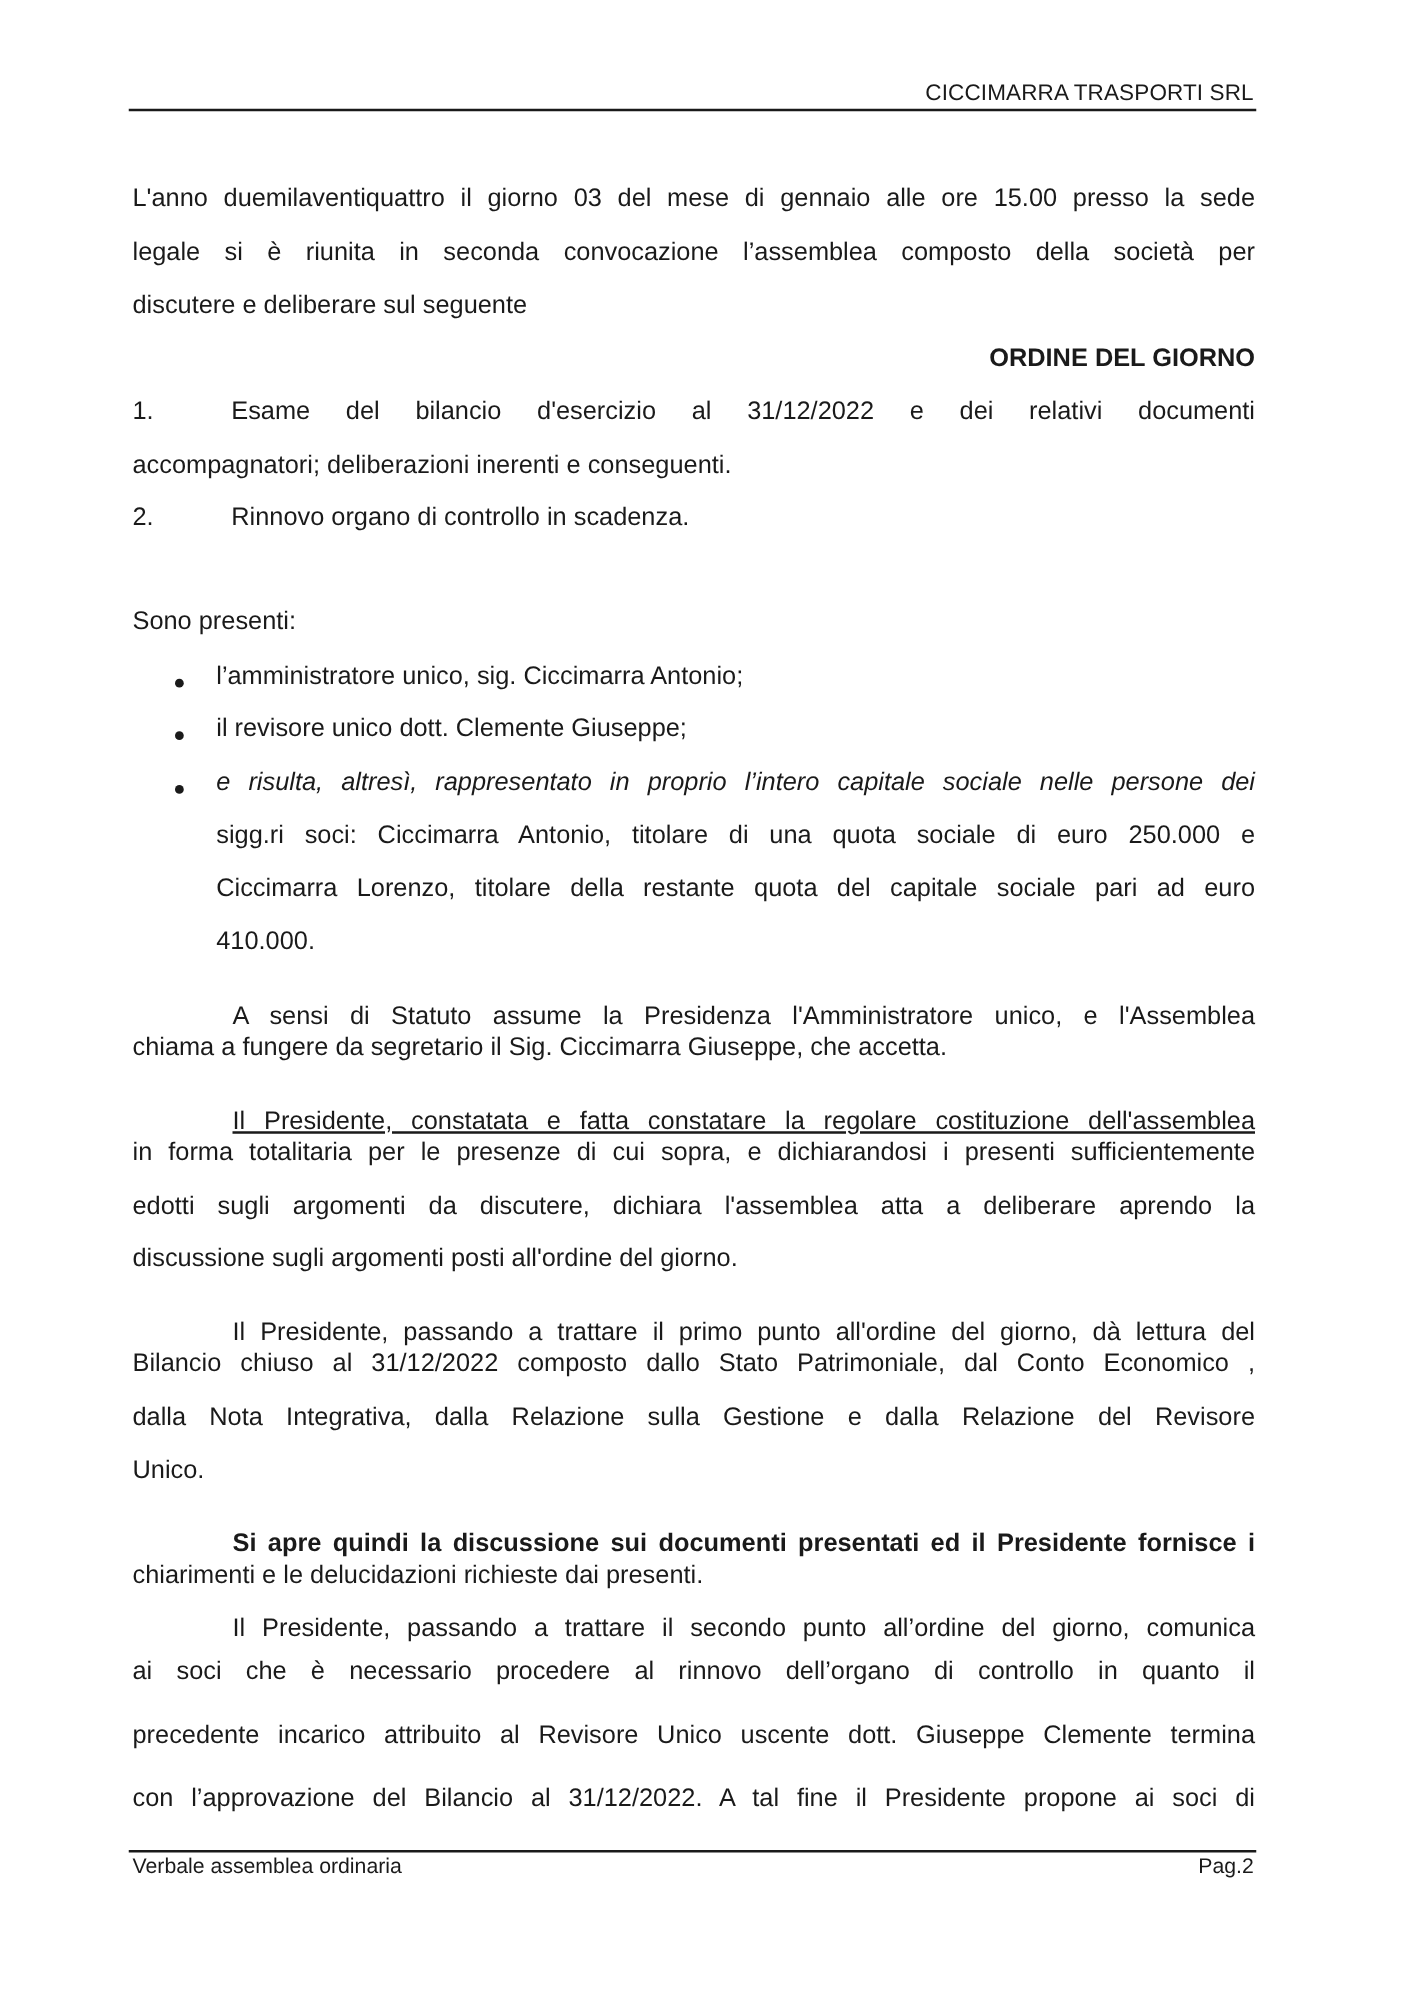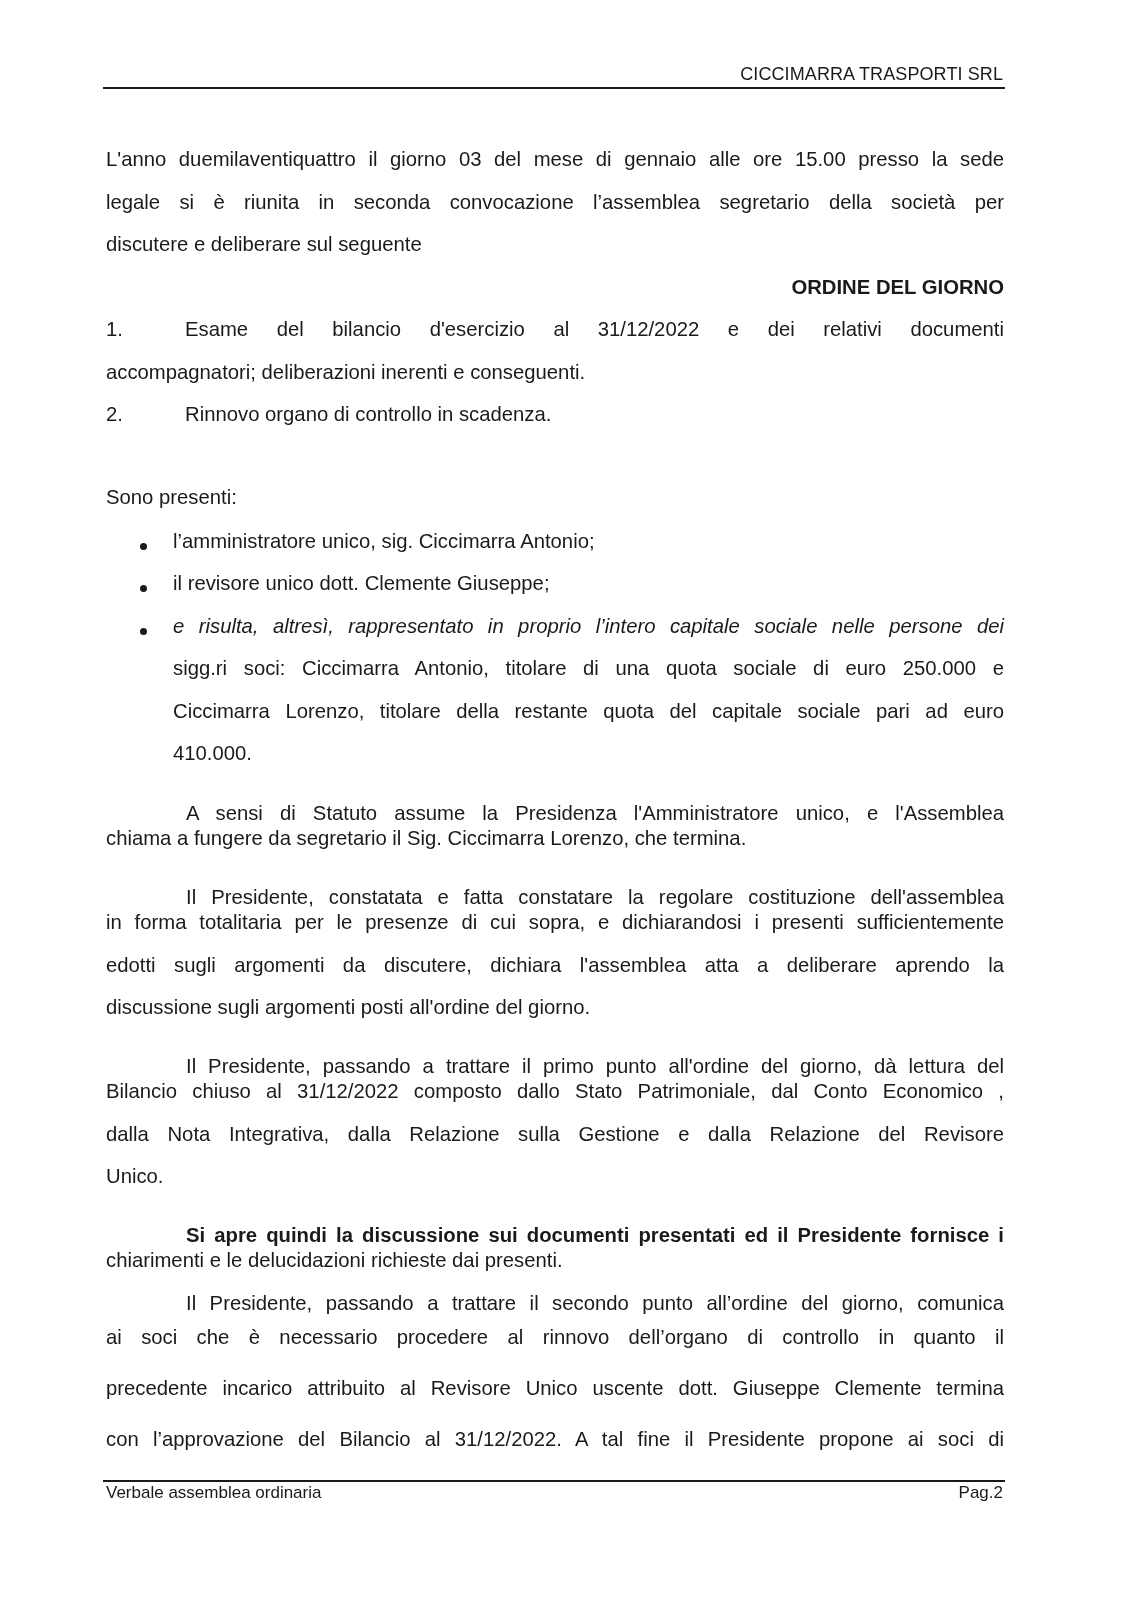--- a/index.html
+++ b/index.html
@@ -26,21 +26,21 @@
 <body>
 
 <div class="page">
 
   <div class="header-text">CICCIMARRA TRASPORTI SRL</div>
   <div class="header-rule"></div>
 
   <div class="body">
 
     <div class="line just" style="top:148px;">L'anno duemilaventiquattro il giorno 03 del mese di gennaio alle ore 15.00 presso la sede</div>
-    <div class="line just" style="top:191px;">legale  si è riunita in seconda convocazione l’assemblea segretario della società  per</div>
+    <div class="line just" style="top:191px;">legale  si è riunita in seconda convocazione l’assemblea composto della società  per</div>
     <div class="line" style="top:233px;">discutere e deliberare sul seguente</div>
 
     <div class="line bold-center" style="top:276px;">ORDINE DEL GIORNO</div>
 
     <div class="line" style="top:318px;">
       <span class="num">1.</span>
       <span class="num-text just" style="width:819px; display:block; white-space:normal;">Esame del bilancio d'esercizio al 31/12/2022 e dei relativi documenti</span>
     </div>
     <div class="line" style="top:361px;">accompagnatori; deliberazioni inerenti e conseguenti.</div>
 
@@ -57,23 +57,23 @@
     <div class="bullet-dot" style="top:585px;"></div>
     <div class="bullet-line" style="top:572px;">il revisore unico dott. Clemente Giuseppe;</div>
 
     <div class="bullet-dot" style="top:628px;"></div>
     <div class="bullet-line just" style="top:615px;font-style:italic;">e risulta, altresì, rappresentato in proprio l’intero capitale sociale nelle persone dei</div>
     <div class="bullet-line just" style="top:657px;">sigg.ri soci: Ciccimarra Antonio, titolare di una quota sociale di euro 250.000 e</div>
     <div class="bullet-line just" style="top:700px;">Ciccimarra Lorenzo, titolare della restante quota del capitale sociale pari ad euro</div>
     <div class="bullet-line" style="top:742px;">410.000.</div>
 
     <div class="line just indent" style="top:785px;">A sensi di Statuto assume la Presidenza l'Amministratore unico, e l'Assemblea</div>
-    <div class="line" style="top:827px;">chiama a fungere da segretario il Sig. Ciccimarra Lorenzo, che termina.</div>
+    <div class="line" style="top:827px;">chiama a fungere da segretario il Sig. Ciccimarra Giuseppe, che accetta.</div>
 
-    <div class="line just indent" style="top:869px;">Il Presidente, constatata e fatta constatare la regolare costituzione dell'assemblea</div>
+    <div class="line just indent" style="top:869px;text-decoration:underline;">Il Presidente, constatata e fatta constatare la regolare costituzione dell'assemblea</div>
     <div class="line just" style="top:911px;">in forma totalitaria per le presenze di cui sopra, e dichiarandosi i presenti sufficientemente</div>
     <div class="line just" style="top:954px;">edotti sugli argomenti da discutere, dichiara l'assemblea atta a deliberare aprendo la</div>
     <div class="line" style="top:996px;">discussione sugli argomenti posti all'ordine del giorno.</div>
 
     <div class="line just indent" style="top:1038px;">Il Presidente, passando a trattare il primo punto all'ordine del giorno, dà lettura del</div>
     <div class="line just" style="top:1080px;">Bilancio chiuso al 31/12/2022 composto dallo Stato Patrimoniale, dal Conto Economico ,</div>
     <div class="line just" style="top:1123px;">dalla Nota Integrativa, dalla  Relazione sulla Gestione e dalla  Relazione del Revisore</div>
     <div class="line" style="top:1165px;">Unico.</div>
 
     <div class="line just indent" style="top:1207px;font-weight:bold;">Si apre quindi la discussione sui documenti presentati ed il Presidente fornisce i</div>

